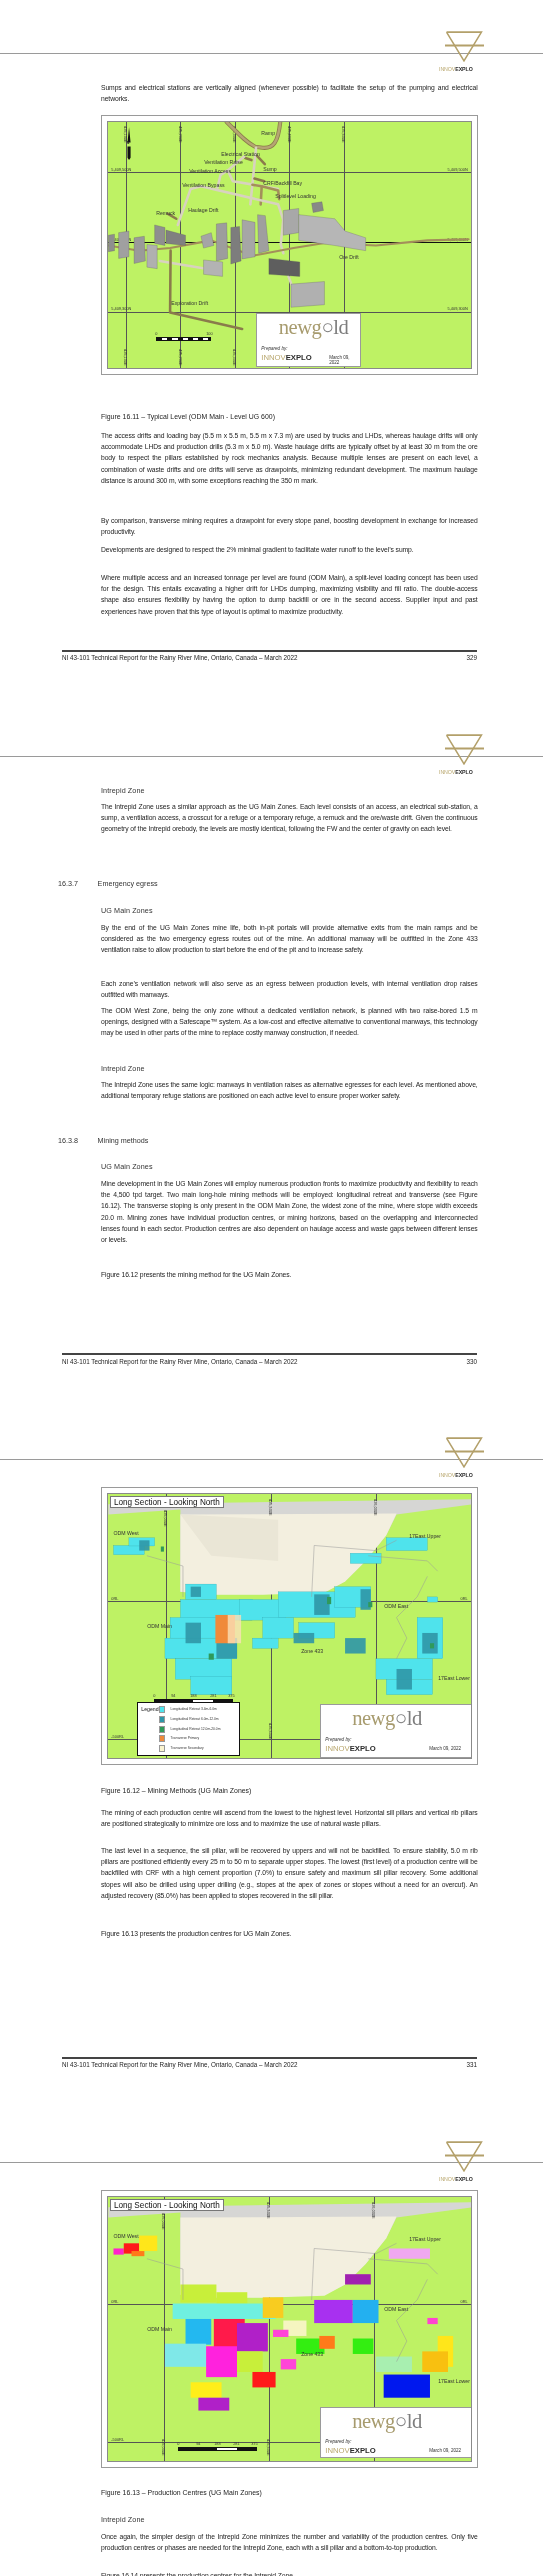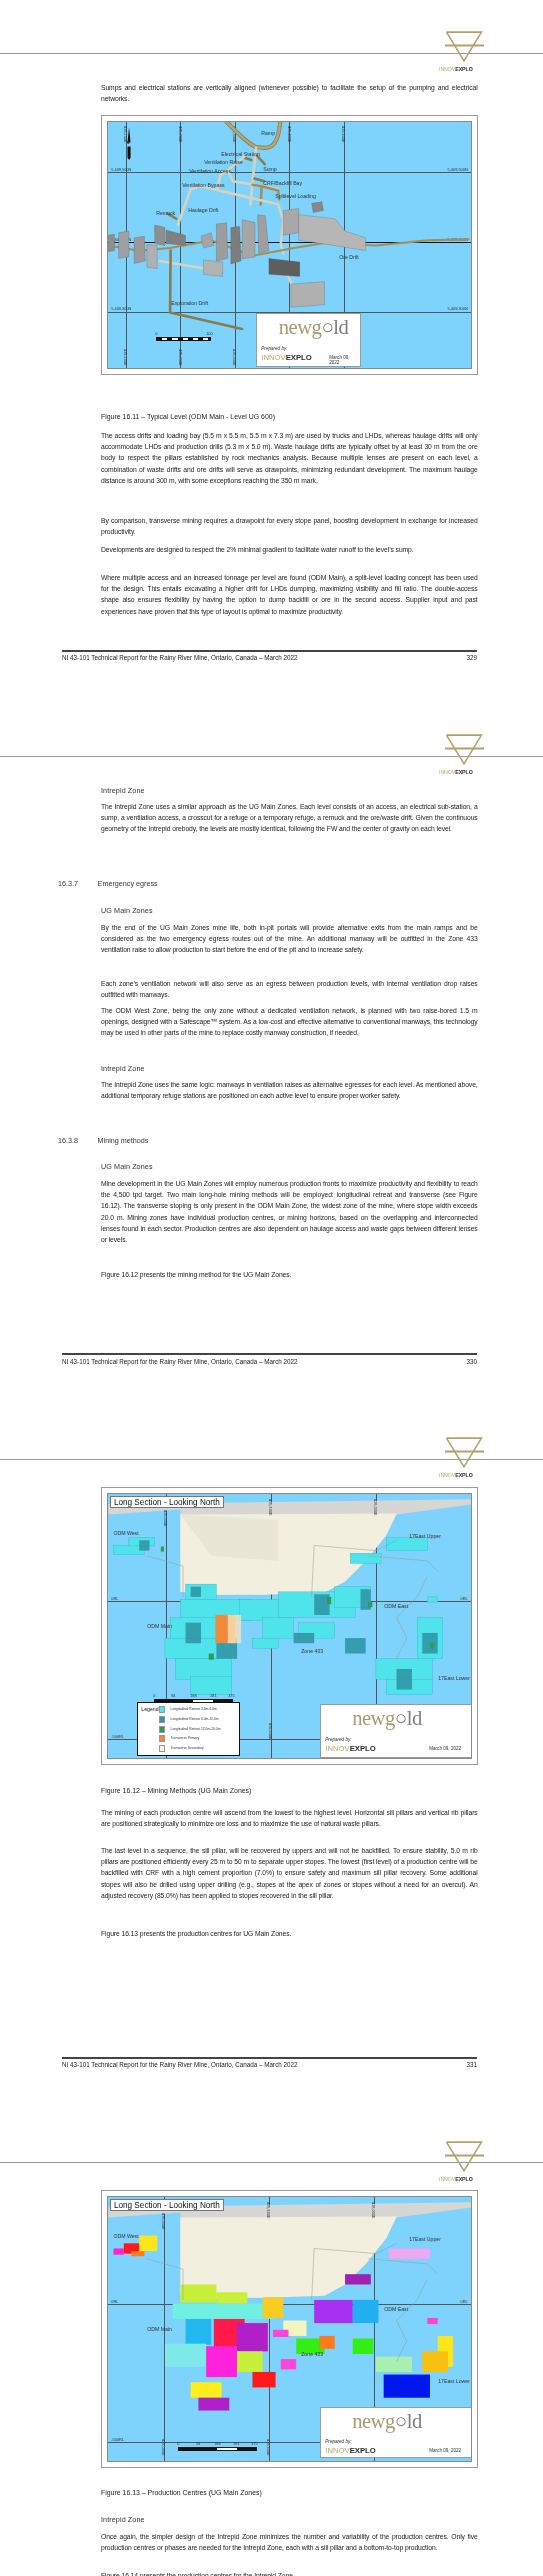--- a/index.html
+++ b/index.html
@@ -15,21 +15,21 @@
   .body-text { position:absolute; left:101px; width:377px; font-size:7.3px; line-height:11.2px;
                text-align:justify; letter-spacing:-0.1px; transform:scaleX(0.93); transform-origin:left top; width:405px; }
   .heading-sub { position:absolute; left:101px; font-size:8px; color:#333; letter-spacing:0.1px; transform:scaleX(0.9); transform-origin:left top; }
   .heading-sec { position:absolute; left:58px; font-size:8px; color:#333; transform:scaleX(0.9); transform-origin:left top; white-space:nowrap; }
   .heading-sec .num { display:inline-block; width:44px; }
   .caption { position:absolute; left:101px; font-size:7.7px; color:#222; transform:scaleX(0.9); transform-origin:left top; white-space:nowrap; }
   .footer-rule { position:absolute; left:62px; width:415px; height:2.1px; background:#444; }
   .footer-text { position:absolute; left:62px; width:415px; font-size:7px; color:#222; transform:scaleX(0.9); transform-origin:left top; width:461px; }
   .footer-text .pg { position:absolute; right:0; top:0; }
   .figure { position:absolute; left:101px; width:375px; border:0.5px solid #9a9a9a; background:#fff; }
-  .figure .inner { position:absolute; left:5.2px; top:5.2px; right:5.2px; bottom:5.2px; border:0.5px solid #8a8a8a; overflow:hidden; background:#7dd3fc; }
+  .figure .inner { position:absolute; left:5.2px; top:5.2px; right:5.2px; bottom:5.2px; border:0.5px solid #8a8a8a; overflow:hidden; background:#bef264; }
   .grid-v { position:absolute; top:0; bottom:0; width:0.5px; background:#555; }
   .grid-h { position:absolute; left:0; right:0; height:0.5px; background:#555; }
   .coord { position:absolute; font-size:3.9px; color:#333; white-space:nowrap; }
   .coord.v { writing-mode:vertical-rl; }
   .maplabel { position:absolute; font-size:5.2px; color:#333; white-space:nowrap; }
   .brand-box { position:absolute; border:0.5px solid #9a9a9a; background:#fff; }
   .brand-box .newgold { position:absolute; font-family:"Liberation Serif", serif; font-size:20.6px; color:#a79b6e; letter-spacing:-0.5px; }
   .brand-box .newgold .g { color:#7d7d7d; }
   .brand-box .prep { position:absolute; font-size:4.6px; font-style:italic; color:#333; }
   .brand-box .ix { position:absolute; font-size:7.7px; white-space:nowrap; }

